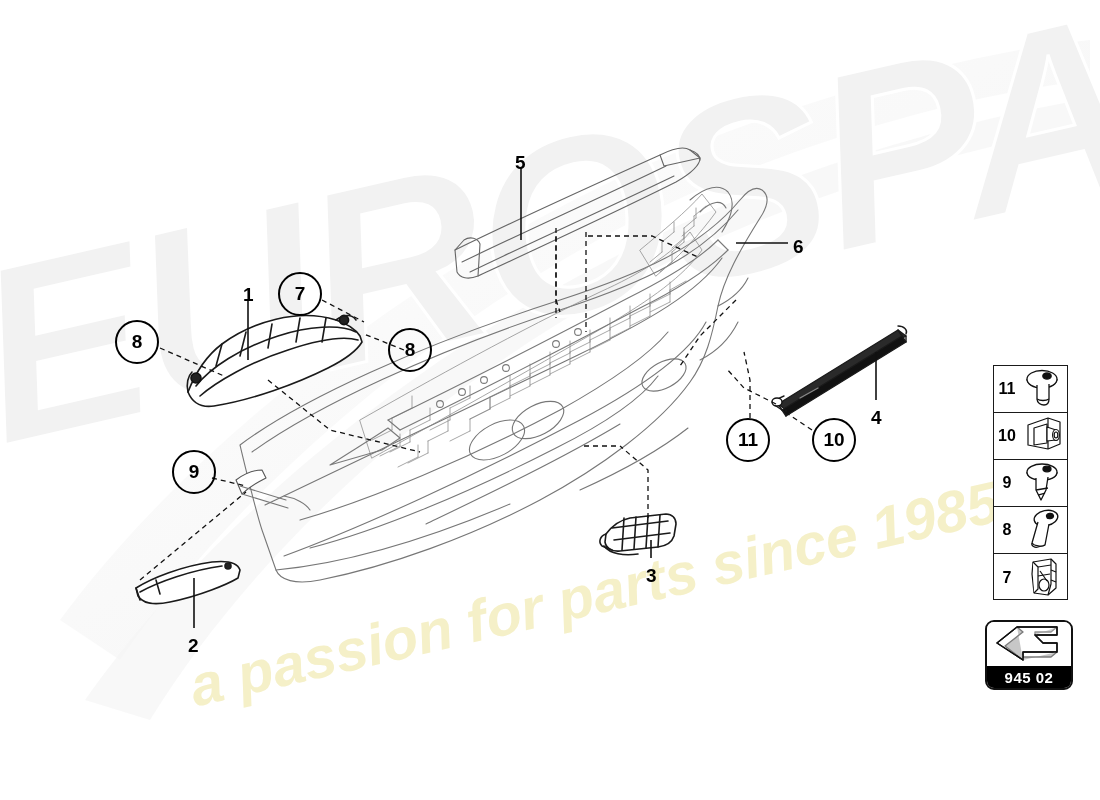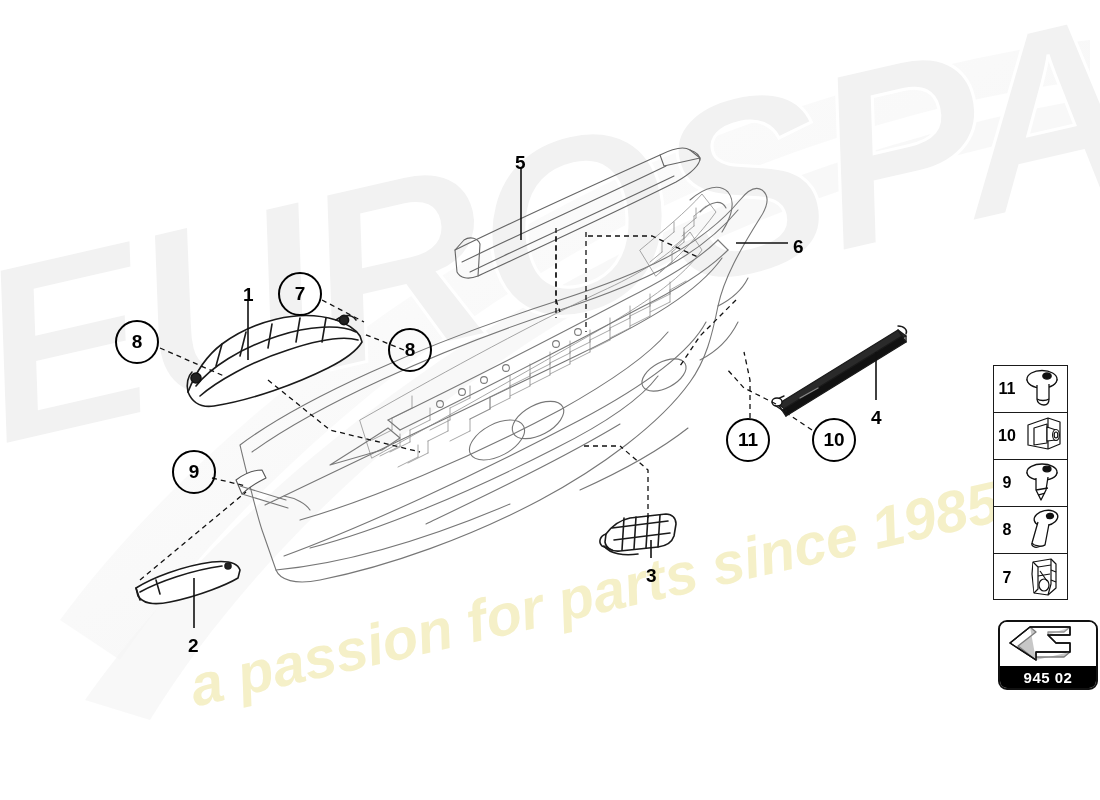--- a/index.html
+++ b/index.html
@@ -69,25 +69,24 @@
   .lnum{
     width:26px;text-align:center;
     font-size:16px;font-weight:bold;color:#000;
     flex:0 0 26px;
   }
   .licon{flex:1;height:100%;position:relative;}
 
   
   #codebox{
     position:absolute;left:985px;top:620px;
-    width:100px;height:70px;
+    width:88px;height:70px;
     border:2.5px solid #111;border-radius:9px;
     box-sizing:border-box;background:#fff;
     overflow:hidden;
-    margin-left:13px;
   }
   #codebox .arrowarea{height:44px;position:relative;background:#fff;}
   #codebox .codebar{
     height:22px;background:#000;color:#fff;
     font-size:15px;font-weight:bold;
     display:flex;align-items:center;justify-content:center;
     letter-spacing:0.5px;
   }
 </style>
 </head>

